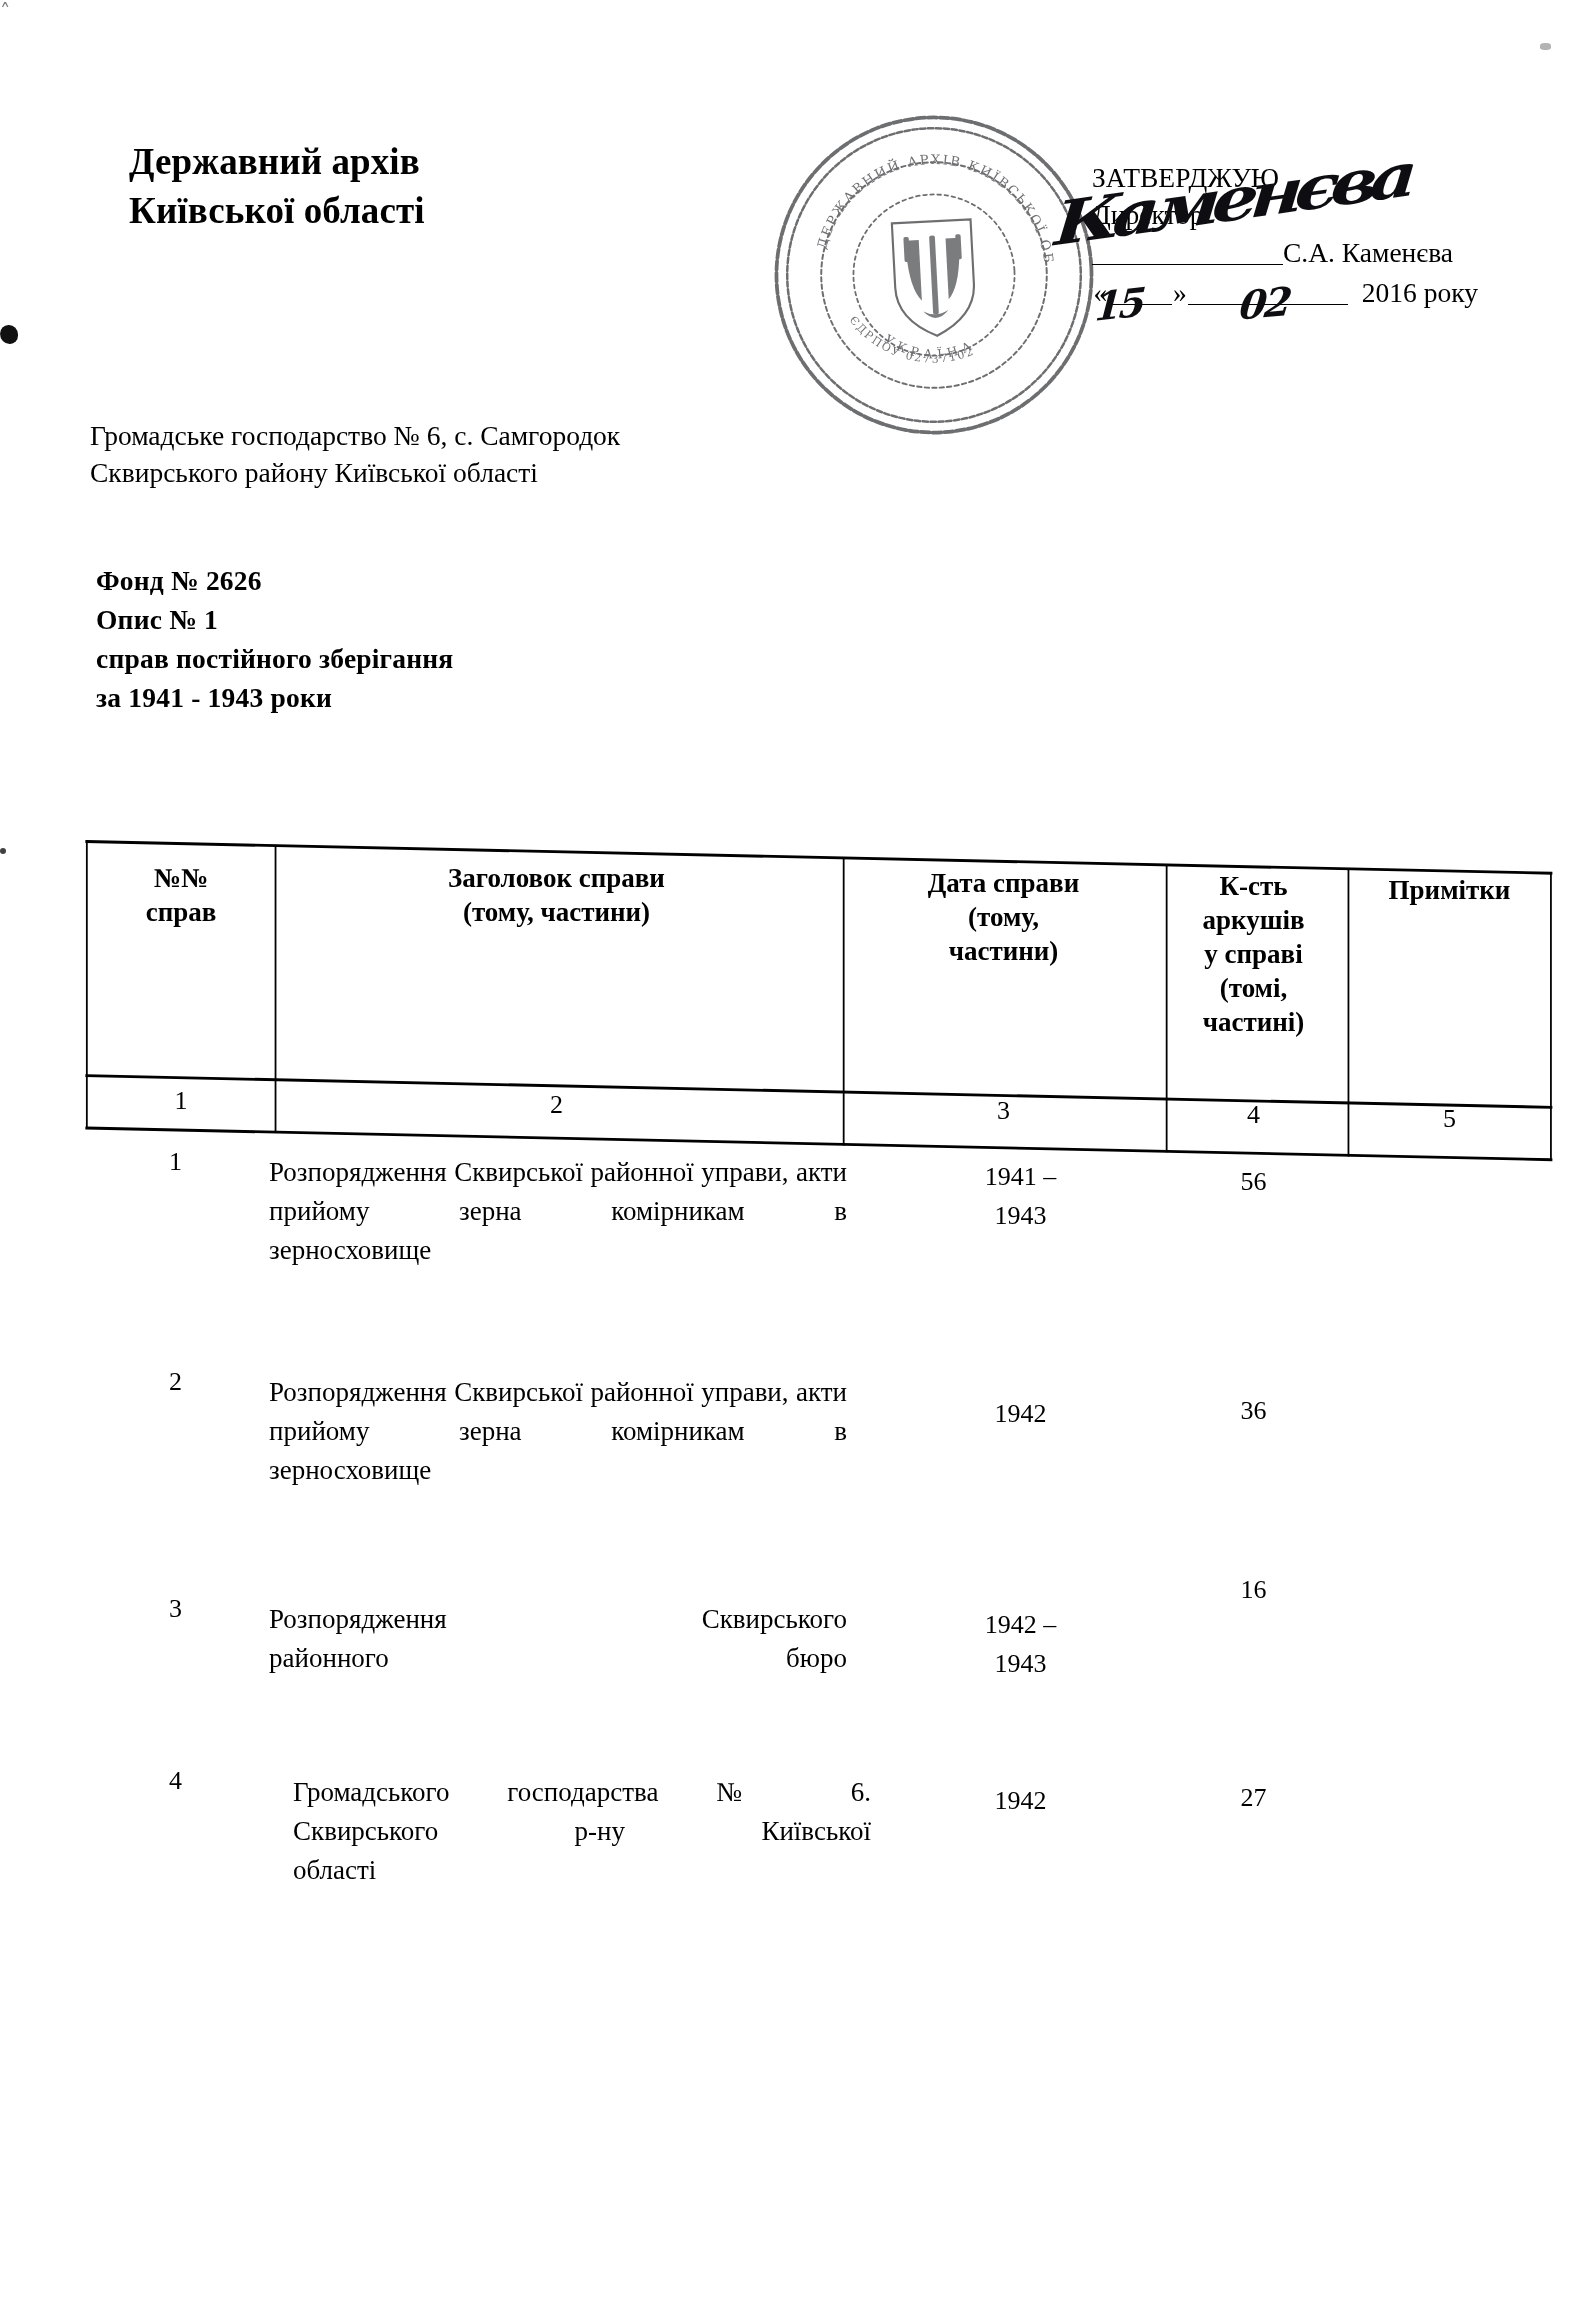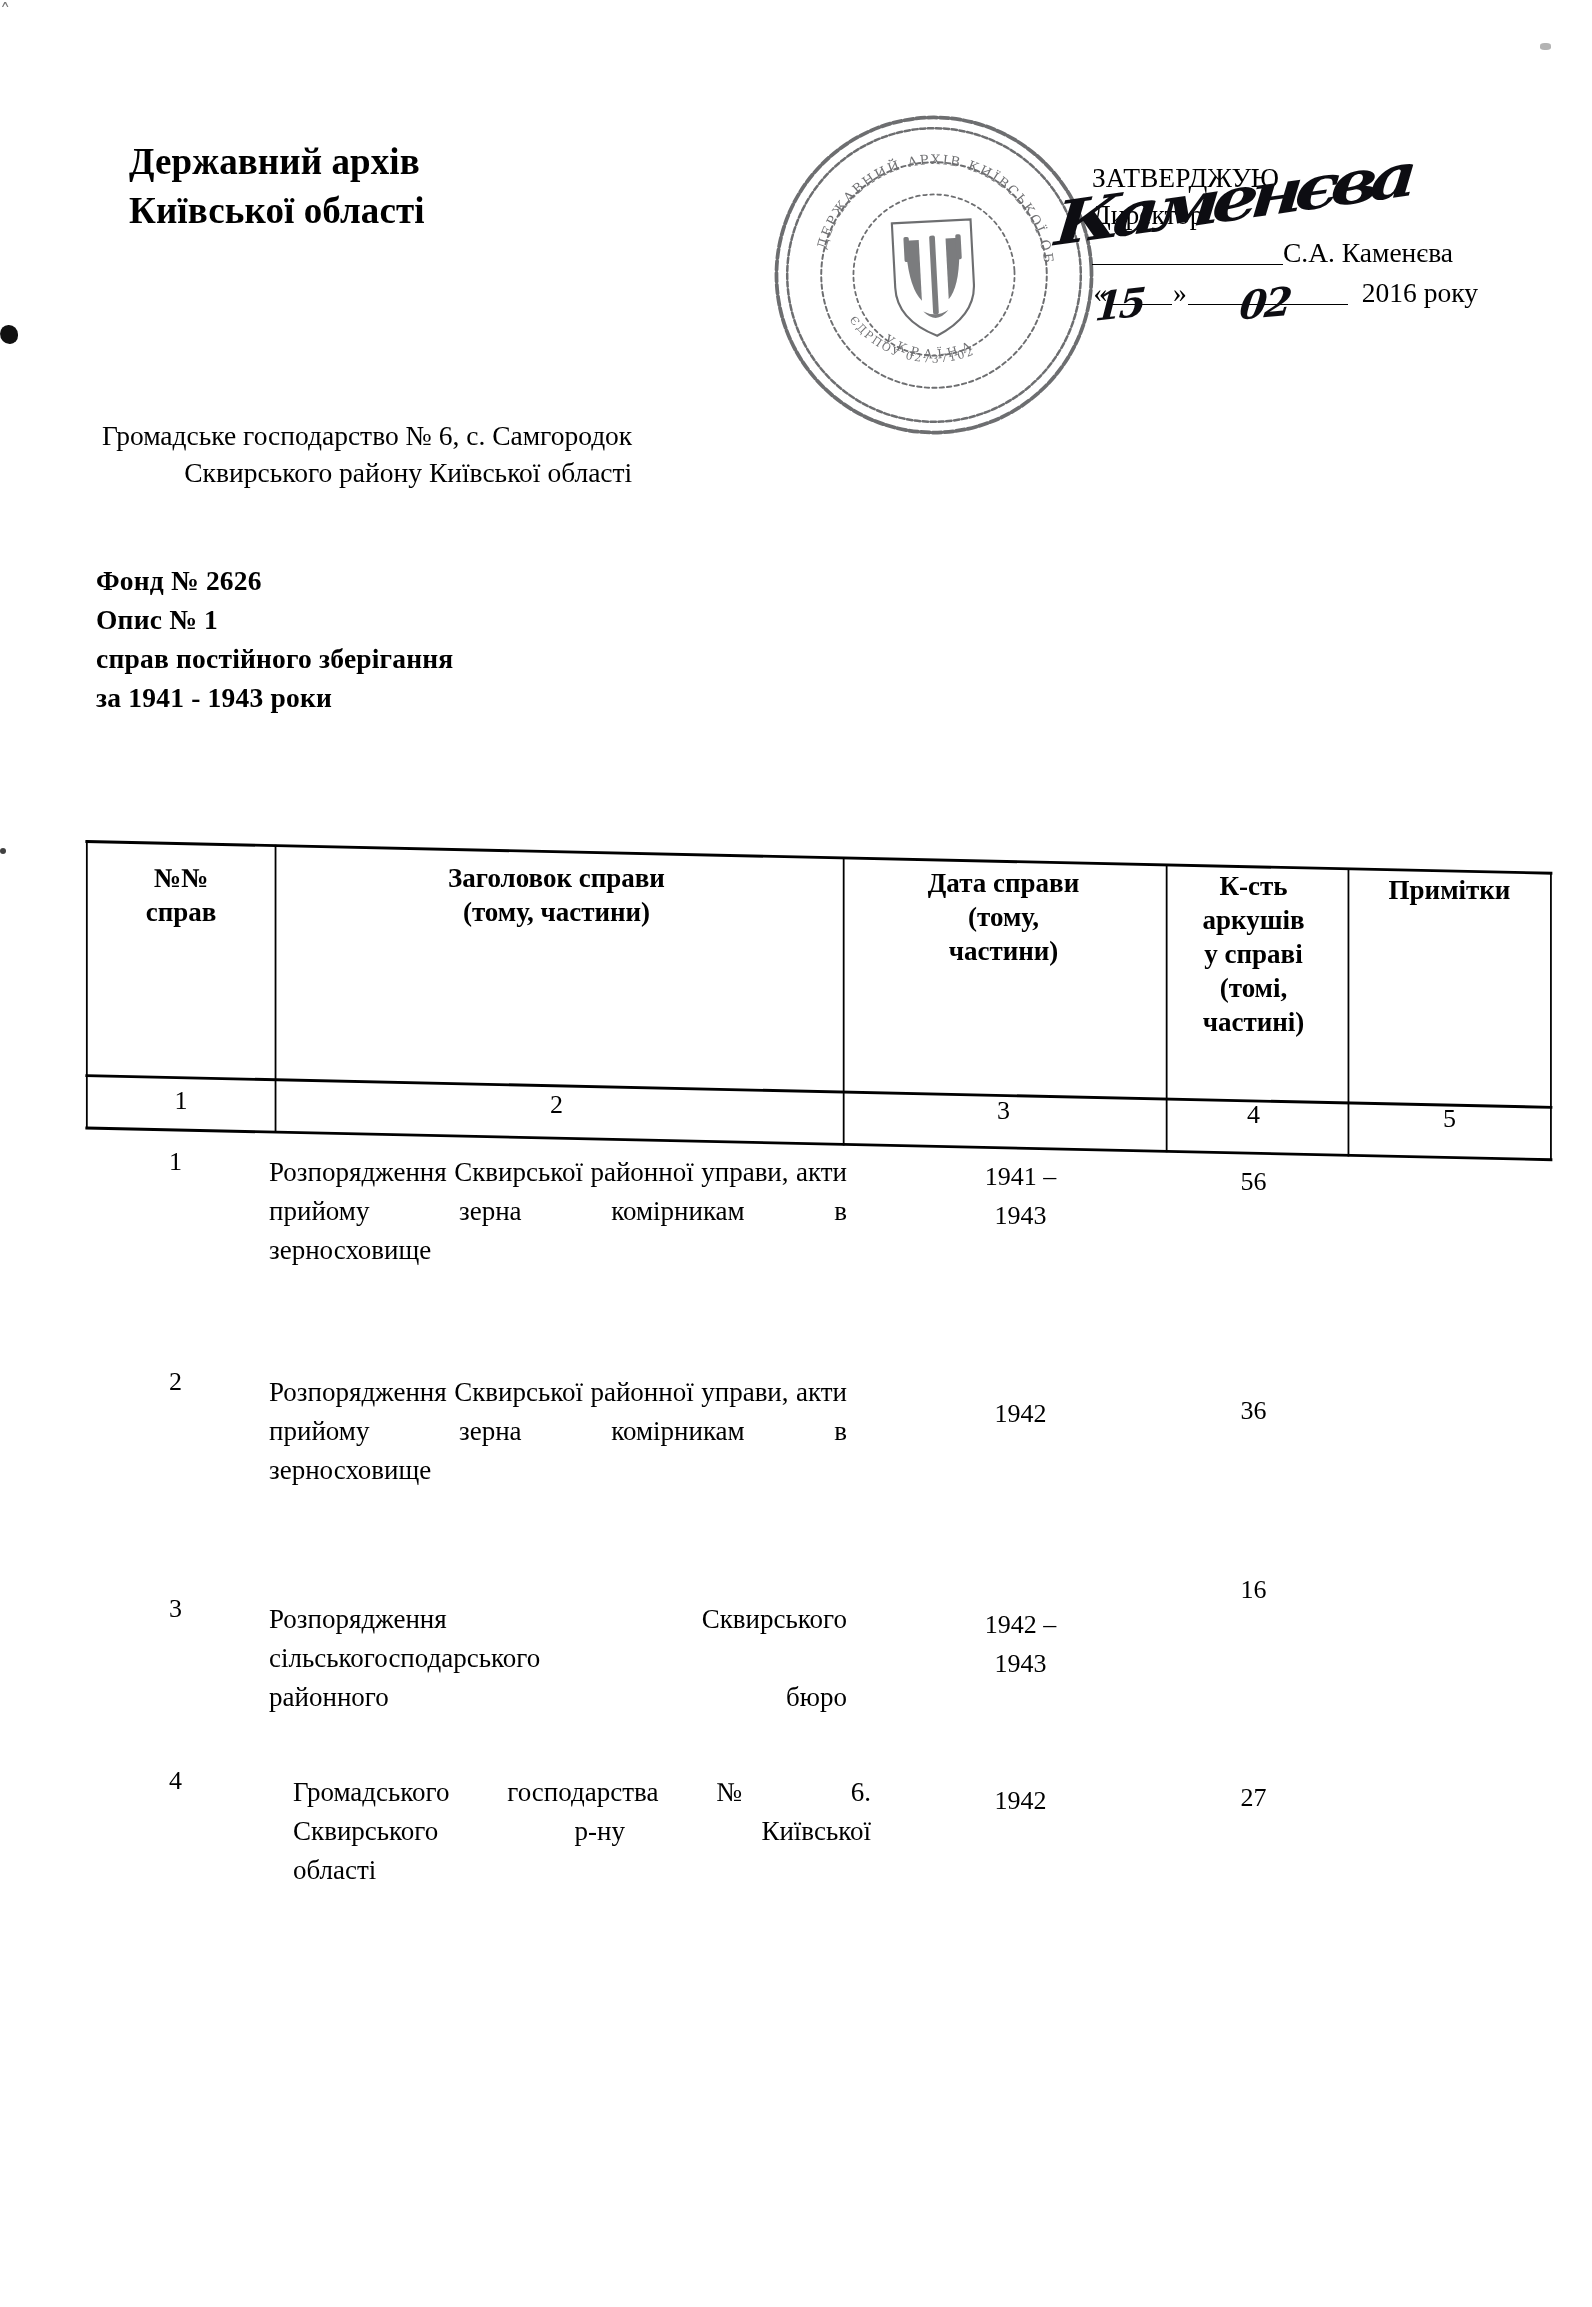--- a/index.html
+++ b/index.html
@@ -74,22 +74,22 @@
   #stamp {
     position:absolute; left:755px; top:96px;
     width:358px; height:358px;
     opacity:.62;
     transform:rotate(-3deg);
   }
   #stamp svg { width:100%; height:100%; display:block; }
 
   
   #org-title {
-    position:absolute; left:102px; top:417px;
-    font-size:27.5px; line-height:1.36;text-align:right;
+    position:absolute; left:90px; top:417px;
+    font-size:27.5px; line-height:1.36;
   }
   #org-title div { white-space:nowrap; }
 
   
   #fund-block {
     position:absolute; left:96px; top:561px;
     font-size:27.5px; font-weight:700; line-height:1.42;
     letter-spacing:0.2px;
   }
   #fund-block div { white-space:nowrap; }
@@ -320,21 +320,20 @@
       <div>1942</div>
     </div>
     <div class="c-pages" style="top:1398px;">36</div>
     <div class="c-note" style="top:1398px;"></div>
   </div>
 
   <div class="row">
     <div class="c-num" style="left:124px; top:1596px;">3</div>
     <div class="c-title" style="top:1600px;">
       <span>Розпорядження Сквирського</span>
-      <span class="last">сільськогосподарського</span>
       <span class="last">районного бюро</span>
     </div>
     <div class="c-date" style="top:1605px;">
       <div>1942 –</div>
       <div>1943</div>
     </div>
     <div class="c-pages" style="top:1577px;">16</div>
     <div class="c-note" style="top:1617px;"></div>
   </div>
 

